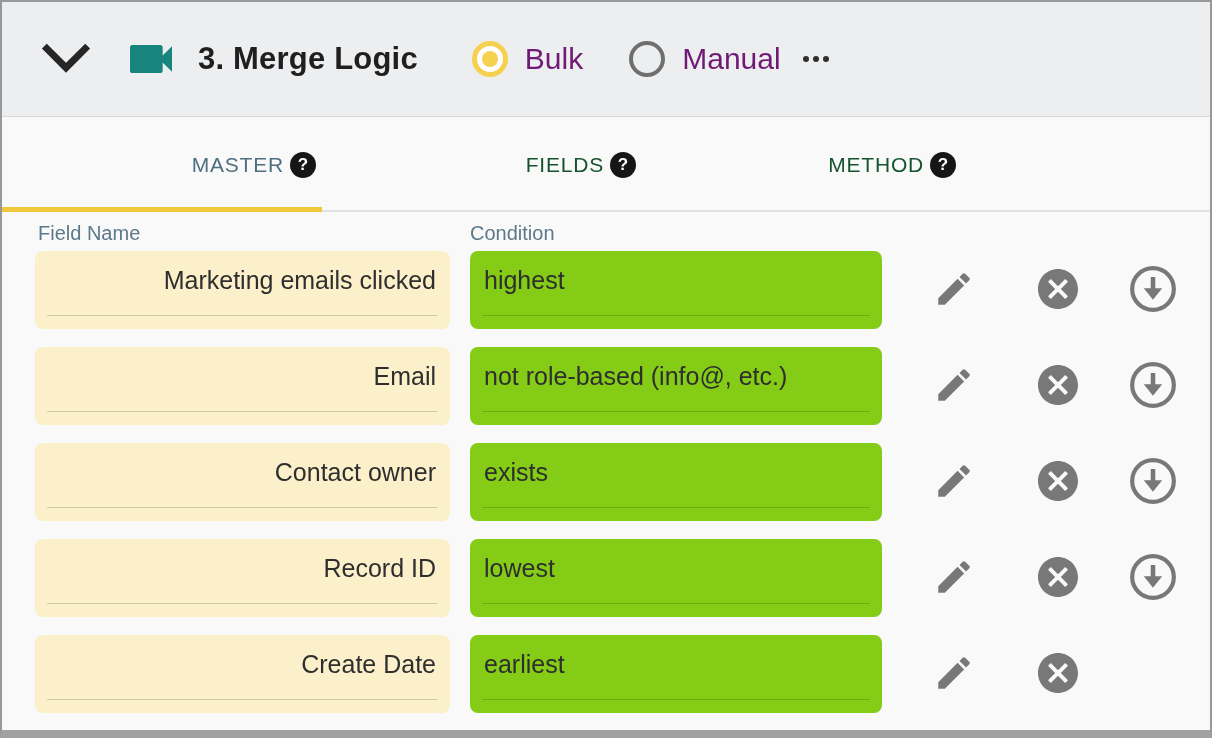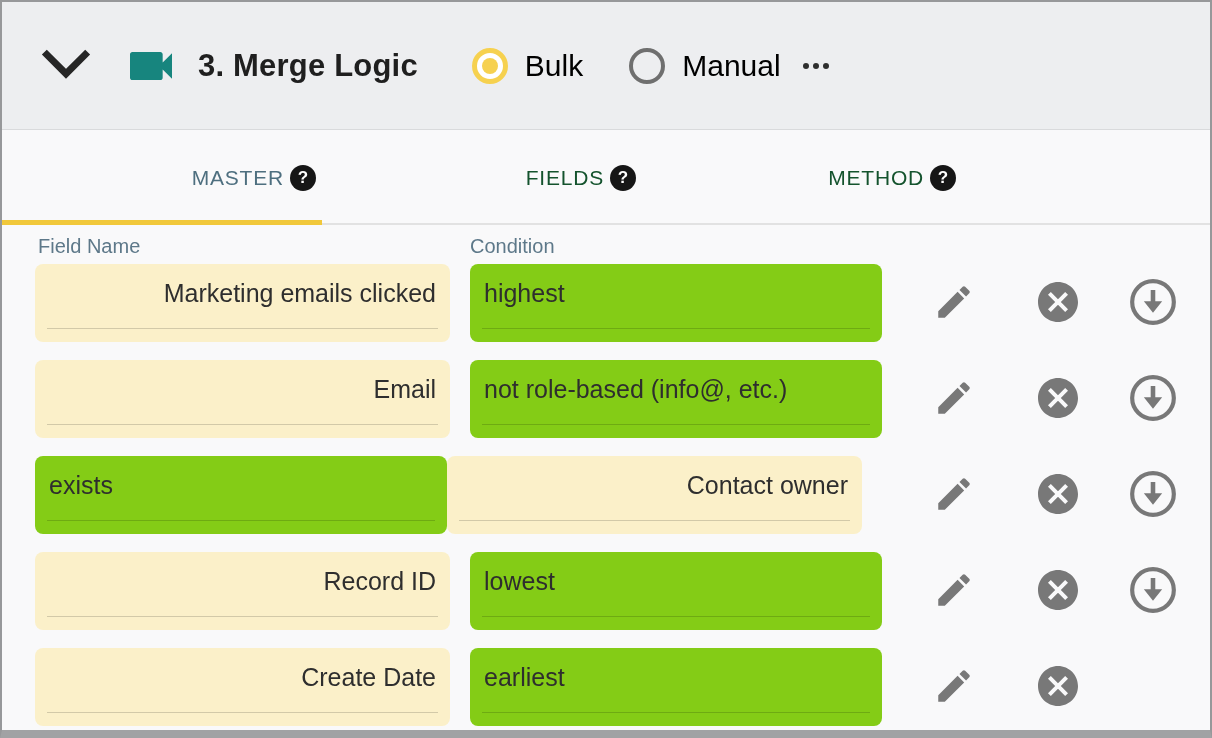--- a/index.html
+++ b/index.html
@@ -1,30 +1,30 @@
 <!DOCTYPE html>
 <html><head>
 <meta charset="utf-8">
 <style>
   html,body{margin:0;padding:0;background:#ffffff;font-family:"Liberation Sans",sans-serif;}
   .app{width:1212px;height:738px;box-sizing:border-box;border:2px solid #97989a;border-bottom:8px solid #a1a2a4;background:#f9f9fa;overflow:hidden;}
 
   
-  .header{height:128px;box-sizing:border-box;background:#edeef0;border-bottom:1px solid #d9dadc;display:flex;align-items:center;padding-left:38px;}
+  .header{height:115px;box-sizing:border-box;background:#edeef0;border-bottom:1px solid #d9dadc;display:flex;align-items:center;padding-left:38px;}
   .chev-btn{background:none;border:none;padding:0;margin:0;cursor:pointer;display:flex;align-items:center;}
   .videocam{margin-left:28px;display:flex;align-items:center;}
   .hdr-title{margin-left:16px;font-size:31px;font-weight:bold;color:#1f1f1f;letter-spacing:.2px;}
   .radio-group{display:flex;align-items:center;margin-left:54px;}
   .radio-opt{display:flex;align-items:center;cursor:pointer;background:none;border:none;padding:0;}
   .radio-opt + .radio-opt{margin-left:46px;}
   .radio-circle{width:36px;height:36px;border-radius:50%;box-sizing:border-box;display:flex;align-items:center;justify-content:center;background:#fff;}
   .radio-circle.sel{border:5px solid #f6d14f;}
   .radio-circle.unsel{border:4px solid #6f6f6f;background:transparent;}
   .radio-dot{width:16px;height:16px;border-radius:50%;background:#f6d14f;}
-  .radio-label{margin-left:17px;font-size:30px;color:#000000;}
+  .radio-label{margin-left:17px;font-size:30px;color:#701a75;}
   .more-btn{background:none;border:none;padding:6px 4px;margin-left:18px;cursor:pointer;display:flex;align-items:center;gap:4px;}
   .dot{width:6px;height:6px;border-radius:50%;background:#2f2f2f;}
 
   
   .tabbar{height:95px;position:relative;display:flex;background:#f9f9fa;}
   .tabbar::after{content:"";position:absolute;left:0;right:0;bottom:0;height:2px;background:#e2e2e2;}
   .tab{width:320px;display:flex;align-items:center;justify-content:flex-end;background:none;border:none;cursor:pointer;position:relative;font-family:inherit;}
   .tab-label{font-size:21px;letter-spacing:.8px;font-weight:500;color:#14532d;}
   .tab.active .tab-label{color:#4e6f7f;}
   .tab.active::after{content:"";position:absolute;left:0;right:0;bottom:0;height:5px;background:#f1c83b;z-index:2;}
@@ -170,28 +170,28 @@
         <span>
           <svg width="50" height="50" viewBox="0 0 24 24">
                   <circle cx="12" cy="12" r="10" fill="none" stroke="#787878" stroke-width="2"></circle>
                   <path fill="#787878" d="M10.9 6.2h2.2v5.4h3.3L12 17.2 7.6 11.6h3.3V6.2z"></path>
                 </svg>
         </span>
       </button>
     </div>
   </div>
         <div class="row">
+    <div class="cell name">
+      <div class="cell-text">Contact owner</div>
+      <div class="cell-underline"></div>
+    </div>
     <div class="cell cond">
       <div class="cell-text">exists</div>
       <div class="cell-underline"></div>
     </div>
-    <div class="cell name">
-      <div class="cell-text">Contact owner</div>
-      <div class="cell-underline"></div>
-    </div>
     <div class="actions">
       <button class="icon-btn edit">
         <span>
           <svg width="42" height="42" viewBox="0 0 24 24">
                   <path fill="#787878" d="M3 17.25V21h3.75L17.81 9.94l-3.75-3.75L3 17.25zM20.71 7.04c.39-.39.39-1.02 0-1.41l-2.34-2.34c-.39-.39-1.02-.39-1.41 0l-1.83 1.83 3.75 3.75 1.83-1.83z"></path>
                 </svg>
         </span>
       </button>
       <button class="icon-btn remove">
         <span>

